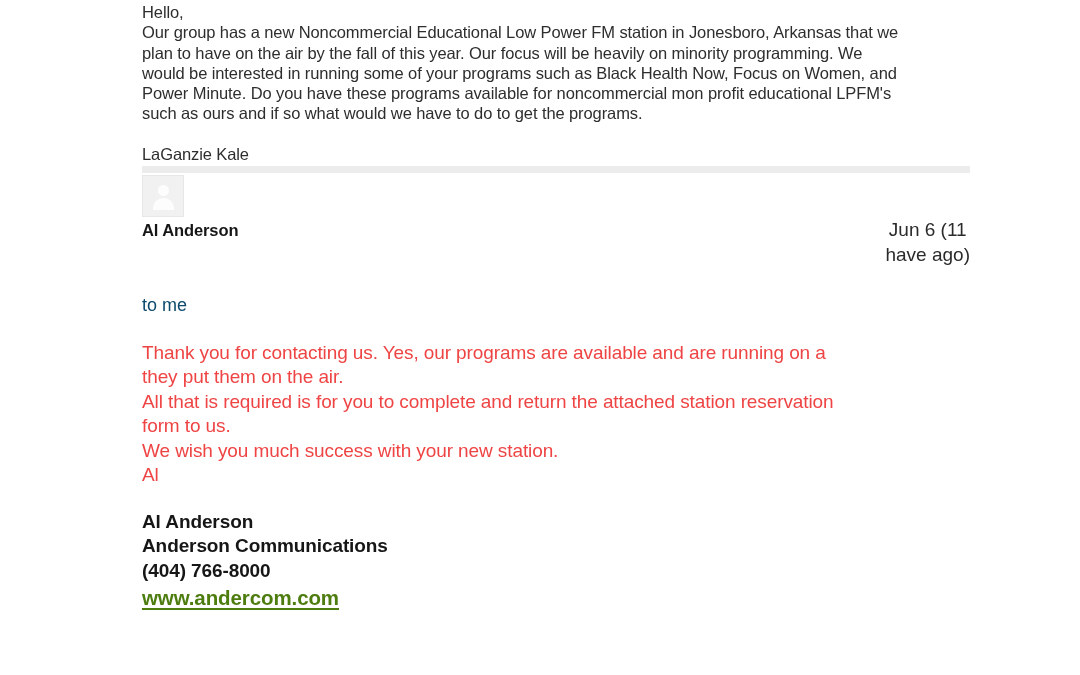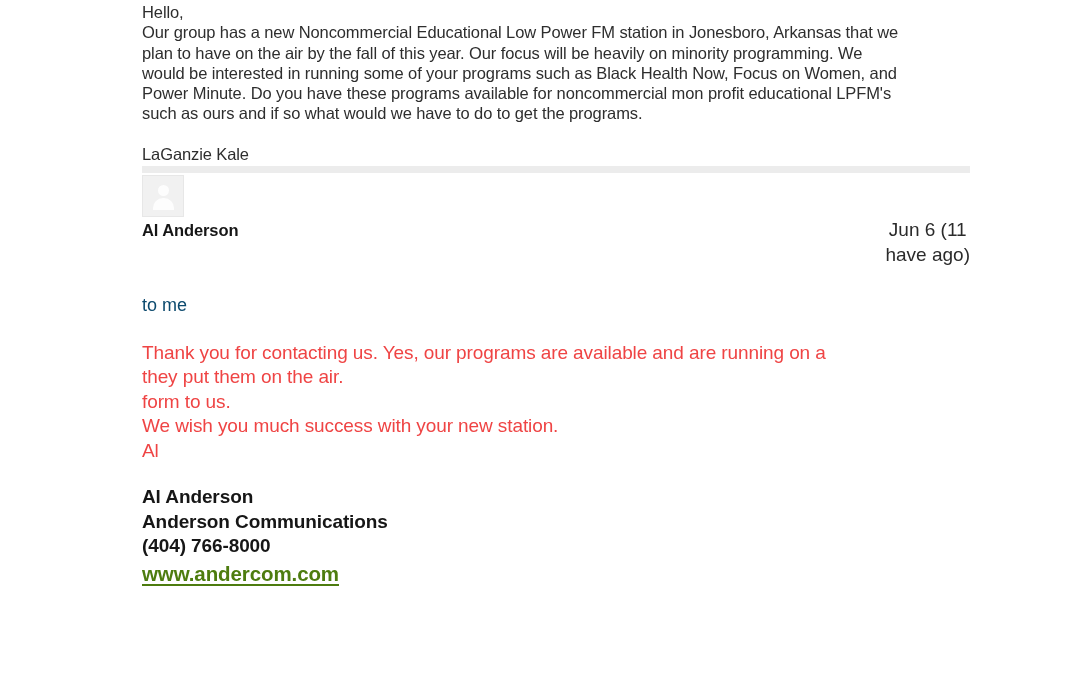--- a/index.html
+++ b/index.html
@@ -160,20 +160,21 @@
         <div>Jun 6 (11</div>
         <div>have ago)</div>
       </div>
     </div>
 
     <div class="to-me">to me</div>
 
     <div class="reply-body">
       <div class="line">Thank you for contacting us. Yes, our programs are available and are running on a</div>
       <div class="line">they put them on the air.</div>
+      <div class="line">All that is required is for you to complete and return the attached station reservation</div>
       <div class="line">form to us.</div>
       <div class="line">We wish you much success with your new station.</div>
       <div class="line">Al</div>
     </div>
 
     <div class="signature">
       <div>Al Anderson</div>
       <div>Anderson Communications</div>
       <div>(404) 766-8000</div>
       <div>

